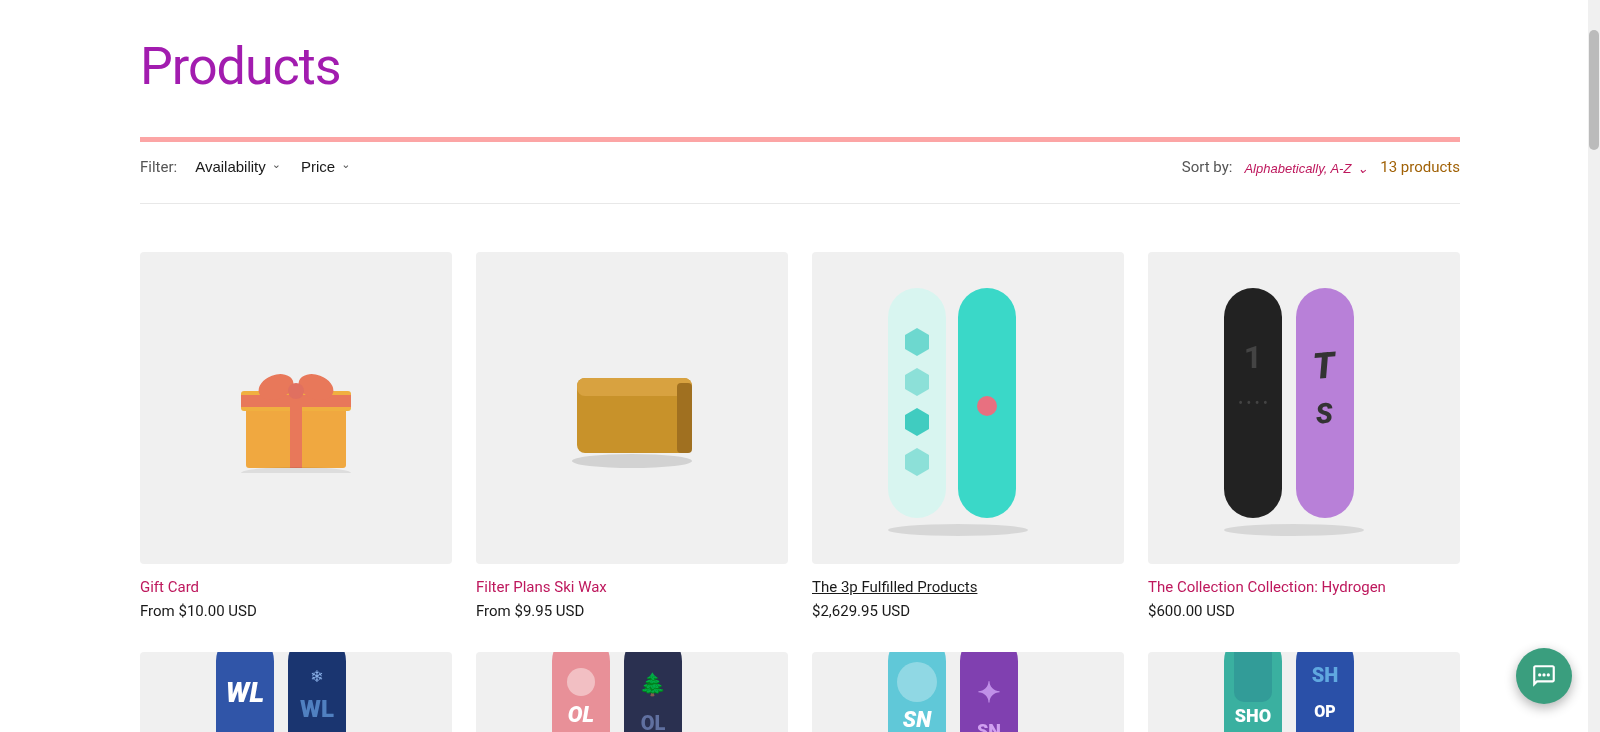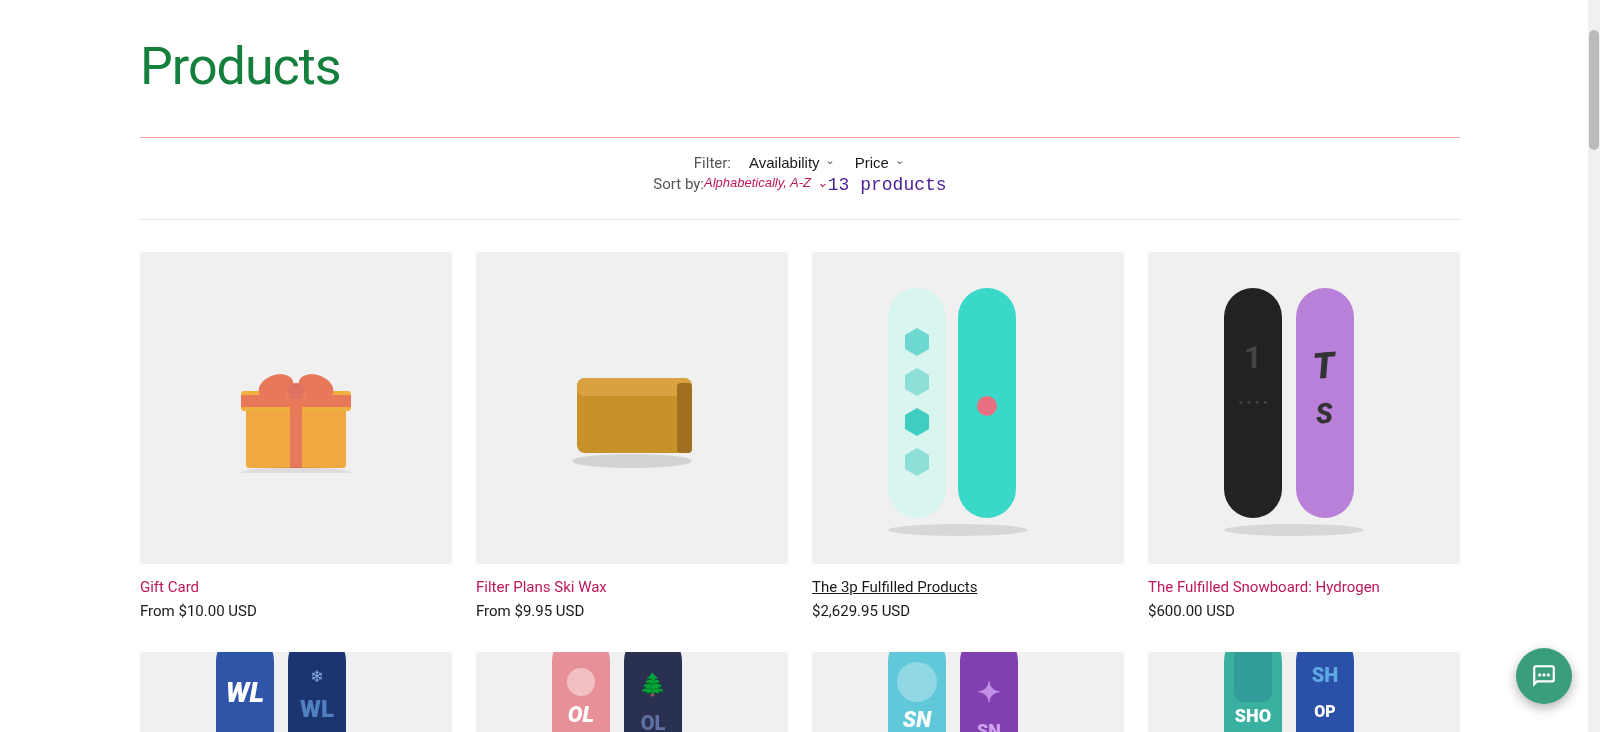--- a/index.html
+++ b/index.html
@@ -14,32 +14,31 @@
       max-width: 1400px;
       margin: 0 auto;
       padding: 0 40px;
     }
 
     .page-title {
       font-size: 52px;
       font-weight: 400;
       letter-spacing: -1px;
       padding: 36px 0 40px 0;
-      color: #15803d;
+      color: #a21caf;
     }
 
     .toolbar {
       display: flex;
       align-items: center;
       justify-content: space-between;
       padding: 12px 0 24px 0;
-      border-top: 1px solid #fca5a5;
+      border-top: 5px solid #fca5a5;
       border-bottom: 1px solid #e8e8e8;
-      margin-bottom: 32px;
-      flex-direction: column;
+      margin-bottom: 48px;
     }
 
     .filter-group {
       display: flex;
       align-items: center;
       gap: 16px;
     }
 
     .filter-label {
       color: #555;
@@ -58,45 +57,44 @@
       padding: 4px 2px;
     }
 
     .filter-btn .chevron {
       font-size: 11px;
       color: #555;
     }
 
     .sort-group {
       display: flex;
-      align-items: flex-start;
-      gap: 0;
+      align-items: flex-end;
+      gap: 12px;
     }
 
     .sort-label {
       color: #555;
       font-size: 15px;
     }
 
     .sort-select {
       display: flex;
       align-items: center;
       gap: 6px;
       background: none;
       border: none;
       font-size: 13px;
       color: #be185d;
       cursor: pointer;
       font-style: italic;
     }
 
     .product-count {
-      font-size: 18px;
-      color: #4c1d95;
-      font-family: Liberation Mono, monospace;
+      font-size: 15px;
+      color: #a16207;
     }
 
     .products-grid {
       display: grid;
       grid-template-columns: repeat(4, 1fr);
       gap: 32px 24px;
     }
 
     .product-card {
       cursor: pointer;
@@ -287,21 +285,21 @@
           <text x="59" y="130" text-anchor="middle" fill="#444" font-size="14">• • • •</text>
 
           <rect x="102" y="10" width="58" height="230" rx="29" fill="#b880d8"></rect>
 
           <text x="131" y="100" text-anchor="middle" fill="#333" font-size="36" font-weight="900" font-style="italic" transform="rotate(-5 131 100)">T</text>
           <text x="131" y="145" text-anchor="middle" fill="#333" font-size="28" font-weight="900" font-style="italic" transform="rotate(-5 131 145)">S</text>
 
           <ellipse cx="100" cy="252" rx="70" ry="6" fill="rgba(0,0,0,0.1)"></ellipse>
         </svg>
       </div>
-      <div class="product-name">The Fulfilled Snowboard: Hydrogen</div>
+      <div class="product-name">The Collection Collection: Hydrogen</div>
       <div class="product-price">$600.00 USD</div>
     </div>
 
     <div class="product-card">
       <div class="product-image-wrap partial">
         <svg width="220" height="260" viewBox="0 0 220 180">
           <rect x="30" y="10" width="58" height="230" rx="29" fill="#3055a8"></rect>
           <text x="59" y="80" text-anchor="middle" fill="#fff" font-size="28" font-weight="900" font-style="italic">WL</text>
           <rect x="102" y="10" width="58" height="230" rx="29" fill="#1a3570"></rect>
           <text x="131" y="60" text-anchor="middle" fill="#8ab0e8" font-size="16">❄</text>

